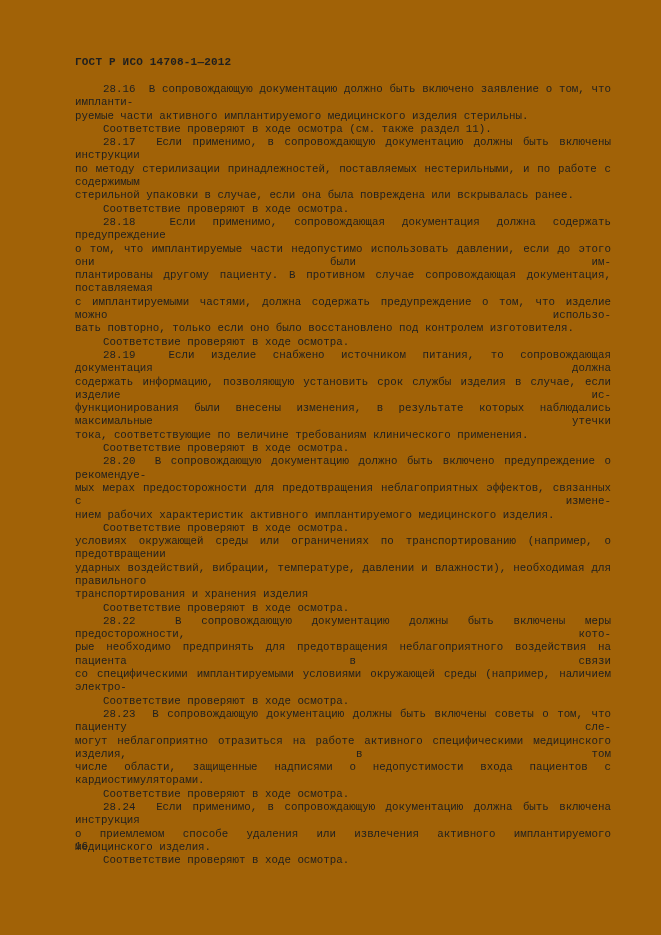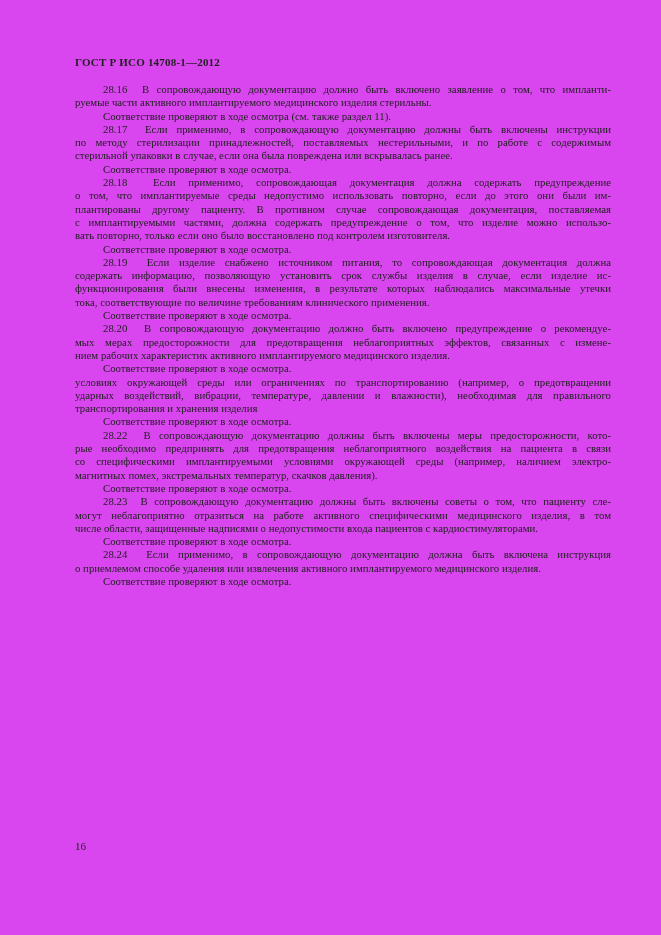--- a/index.html
+++ b/index.html
@@ -4,23 +4,23 @@
 <style>
   html, body {
     margin: 0;
     padding: 0;
     background: #ffffff;
   }
   .page {
     position: relative;
     width: 661px;
     height: 935px;
-    background: #d946ef;
+    background: #a16207;
     overflow: hidden;
-    font-family: Liberation Serif, serif;
+    font-family: Liberation Mono, monospace;
     color: #1f1f1f;
   }
   .doc-header {
     position: absolute;
     left: 75px;
     top: 56px;
     font-size: 11px;
     font-weight: bold;
     letter-spacing: 0.2px;
     white-space: nowrap;
@@ -71,21 +71,21 @@
       <div class="paragraph">
         <div class="line first fill">28.17&nbsp; Если применимо, в сопровождающую документацию должны быть включены инструкции</div>
         <div class="line fill">по методу стерилизации принадлежностей, поставляемых нестерильными, и по работе с содержимым</div>
         <div class="line">стерильной упаковки в случае, если она была повреждена или вскрывалась ранее.</div>
       </div>
       <div class="paragraph">
         <div class="line first">Соответствие проверяют в ходе осмотра.</div>
       </div>
       <div class="paragraph">
         <div class="line first fill">28.18&nbsp; Если применимо, сопровождающая документация должна содержать предупреждение</div>
-        <div class="line fill">о том, что имплантируемые среды недопустимо использовать повторно, если до этого они были им-</div>
+        <div class="line fill">о том, что имплантируемые части недопустимо использовать давлении, если до этого они были им-</div>
         <div class="line fill">плантированы другому пациенту. В противном случае сопровождающая документация, поставляемая</div>
         <div class="line fill">с имплантируемыми частями, должна содержать предупреждение о том, что изделие можно использо-</div>
         <div class="line">вать повторно, только если оно было восстановлено под контролем изготовителя.</div>
       </div>
       <div class="paragraph">
         <div class="line first">Соответствие проверяют в ходе осмотра.</div>
       </div>
       <div class="paragraph">
         <div class="line first fill">28.19&nbsp; Если изделие снабжено источником питания, то сопровождающая документация должна</div>
         <div class="line fill">содержать информацию, позволяющую установить срок службы изделия в случае, если изделие ис-</div>
@@ -108,21 +108,20 @@
         <div class="line fill">ударных воздействий, вибрации, температуре, давлении и влажности), необходимая для правильного</div>
         <div class="line">транспортирования и хранения изделия</div>
       </div>
       <div class="paragraph">
         <div class="line first">Соответствие проверяют в ходе осмотра.</div>
       </div>
       <div class="paragraph">
         <div class="line first fill">28.22&nbsp; В сопровождающую документацию должны быть включены меры предосторожности, кото-</div>
         <div class="line fill">рые необходимо предпринять для предотвращения неблагоприятного воздействия на пациента в связи</div>
         <div class="line fill">со специфическими имплантируемыми условиями окружающей среды (например, наличием электро-</div>
-        <div class="line">магнитных помех, экстремальных температур, скачков давления).</div>
       </div>
       <div class="paragraph">
         <div class="line first">Соответствие проверяют в ходе осмотра.</div>
       </div>
       <div class="paragraph">
         <div class="line first fill">28.23&nbsp; В сопровождающую документацию должны быть включены советы о том, что пациенту сле-</div>
         <div class="line fill">могут неблагоприятно отразиться на работе активного специфическими медицинского изделия, в том</div>
         <div class="line">числе области, защищенные надписями о недопустимости входа пациентов с кардиостимуляторами.</div>
       </div>
       <div class="paragraph">

